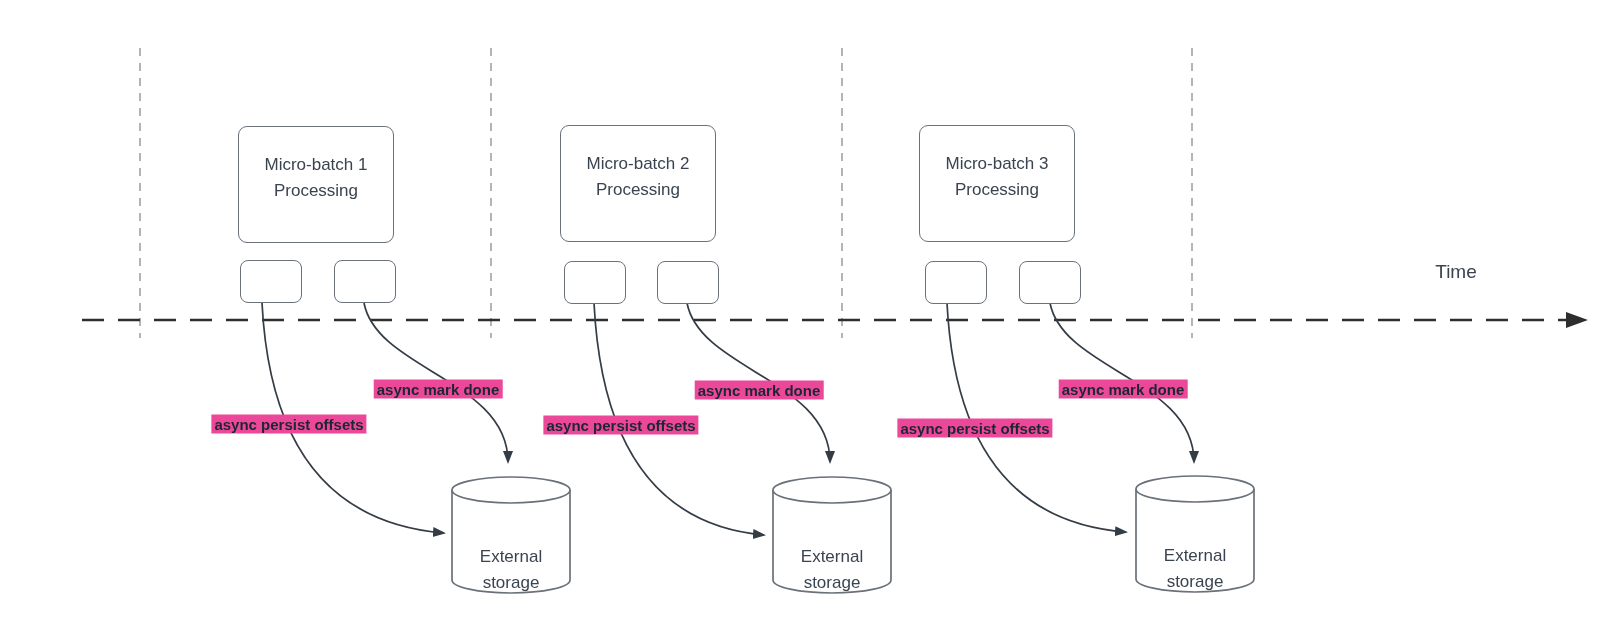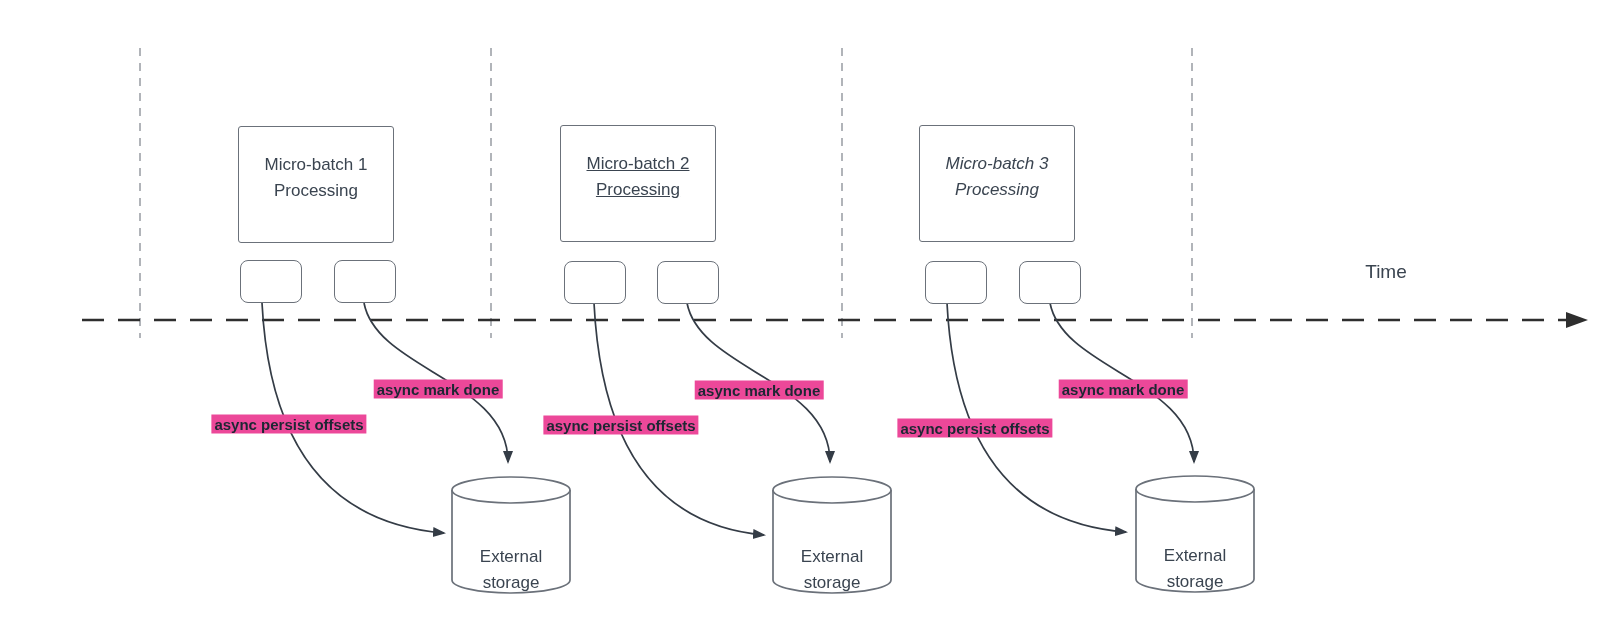--- a/index.html
+++ b/index.html
@@ -21,37 +21,37 @@
     width: 1600px;
     height: 642px;
     z-index: 1;
   }
   
   .proc-box {
     position: absolute;
     width: 156px;
     height: 117px;
     border: 1.6px solid #6b717a;
-    border-radius: 3px;
+    border-radius: 9px;
     background: #ffffff;
     display: flex;
     flex-direction: column;
     align-items: center;
     justify-content: center;
     text-align: center;
     color: #3a4450;
     font-size: 17px;
     line-height: 26px;
     z-index: 2;
     padding-bottom: 14px;
     box-sizing: border-box;
   }
   .proc-box.g0 { left: 238px; top: 126px; }
-  .proc-box.g1 { left: 560px; top: 125px; text-decoration: underline; }
-  .proc-box.g2 { left: 919px; top: 125px; font-style: italic; }
+  .proc-box.g1 { left: 560px; top: 125px; }
+  .proc-box.g2 { left: 919px; top: 125px; }
 
   .task-box {
     position: absolute;
     width: 62px;
     height: 43px;
     border: 1.6px solid #6b717a;
     border-radius: 8px;
     background: #ffffff;
     z-index: 2;
     box-sizing: border-box;
@@ -93,21 +93,21 @@
     z-index: 2;
     margin-top: 36px;
   }
   .storage-label.g0 { left: 452px; top: 508px; }
   .storage-label.g1 { left: 773px; top: 508px; }
   .storage-label.g2 { left: 1136px; top: 507px; }
 
   
   .time-label {
     position: absolute;
-    left: 1386px;
+    left: 1456px;
     top: 272px;
     transform: translate(-50%, -50%);
     color: #3a4450;
     font-size: 19px;
     z-index: 2;
   }
 </style>
 </head>
 <body>
 

